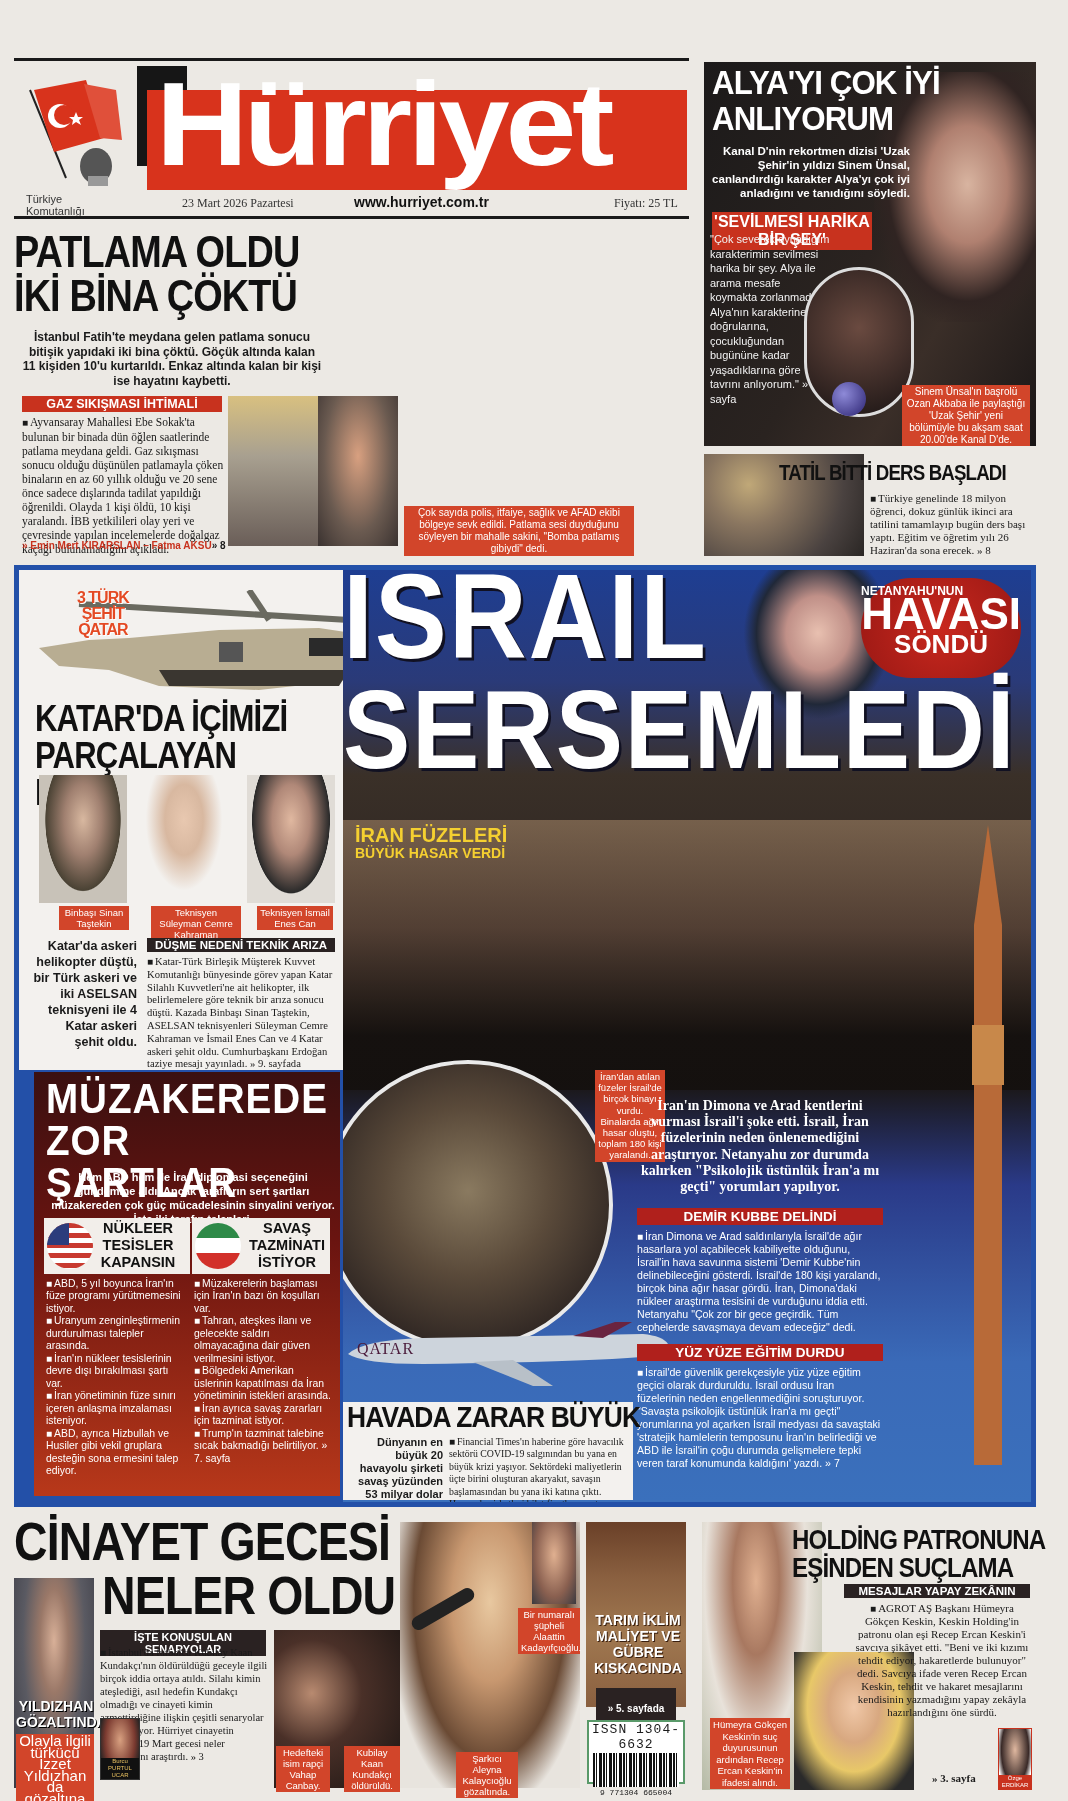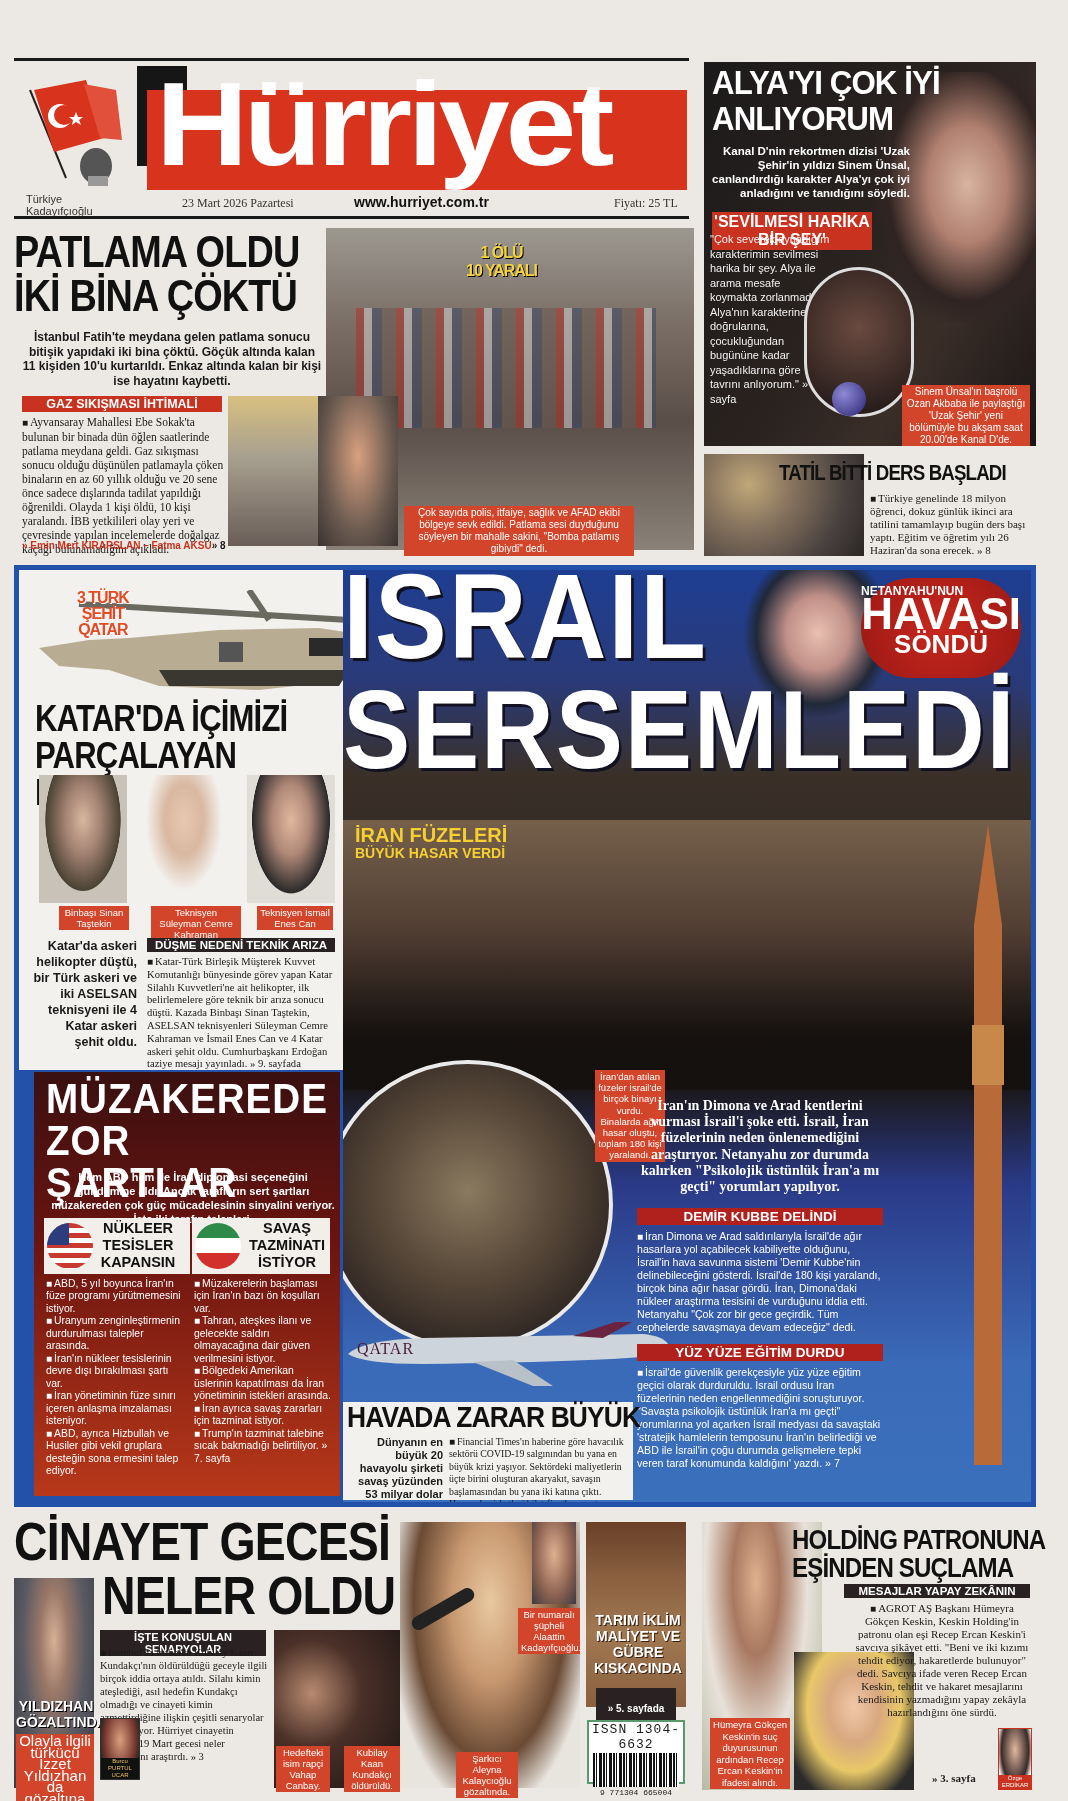--- a/index.html
+++ b/index.html
@@ -28,21 +28,21 @@
       <path d="M58 6 L90 12 L96 62 L74 60 Z" fill="#e0503a"></path>
       <circle cx="34" cy="38" r="12" fill="#fff"></circle>
       <circle cx="38" cy="37" r="10" fill="#d8331c"></circle>
       <polygon points="50,34 52,39 57,39 53,42 55,47 50,44 46,47 47,42 43,39 48,39" fill="#fff"></polygon>
       <ellipse cx="70" cy="88" rx="16" ry="18" fill="#555"></ellipse>
       <rect x="62" y="98" width="20" height="10" fill="#999"></rect>
     </svg>
   </div>
   <div class="abs sans" style="left:12px;top:135px;font-size:11px;line-height:12px;color:#333">
     <div>Türkiye</div>
-    <div>Kadayıfçıoğlu</div>
+    <div>Komutanlığı</div>
   </div>
 
   <div class="abs" style="left:123px;top:8px;width:50px;height:100px;background:#161616"></div>
   <div class="abs" style="left:133px;top:32px;width:540px;height:100px;background:#d8331c"></div>
   <div class="abs" style="left:142px;top:-4px;font-family:'Liberation Sans',sans-serif;font-weight:bold;font-size:118px;color:#fff;letter-spacing:-4px;line-height:140px;-webkit-text-stroke:0;text-shadow:none;transform:scaleX(1.08);transform-origin:left">Hürriyet</div>
   <div class="abs serif" style="left:168px;top:138px;font-size:12px;color:#333">23 Mart 2026 Pazartesi</div>
   <div class="abs sans" style="left:340px;top:136px;font-size:14px;font-weight:bold;color:#111">www.hurriyet.com.tr</div>
   <div class="abs serif" style="left:600px;top:138px;font-size:12px;color:#333">Fiyatı: 25 TL</div>
   <div class="abs" style="left:0;top:158px;width:675px;height:3px;background:#1a1a1a"></div>
 </div>
@@ -55,27 +55,20 @@
   </div>
   <p class="abs sans" style="left:6px;top:82px;width:200px;color:#fff;font-size:11.5px;font-weight:bold;text-align:right;line-height:14px">Kanal D'nin rekortmen dizisi 'Uzak Şehir'in yıldızı Sinem Ünsal, canlandırdığı karakter Alya'yı çok iyi anladığını ve tanıdığını söyledi.</p>
   <div class="abs redbar" style="left:8px;top:150px;width:160px;font-size:16px;padding:1px 0">'SEVİLMESİ HARİKA BİR ŞEY'</div>
   <p class="abs sans" style="left:6px;top:170px;width:120px;color:#f2f2f2;font-size:11px;line-height:14.5px">"Çok severek oynadığım karakterimin sevilmesi harika bir şey. Alya ile arama mesafe koymakta zorlanmadım. Alya'nın karakterine, doğrularına, çocukluğundan bugününe kadar yaşadıklarına göre tavrını anlıyorum." » 2. sayfa</p>
   <div class="abs" style="left:100px;top:205px;width:110px;height:150px;border-radius:55px;border:3px solid #ddd;background:radial-gradient(circle at 50% 40%,#6a4a40,#1a1414)"></div>
   <div class="abs" style="left:128px;top:320px;width:34px;height:34px;border-radius:50%;background:radial-gradient(circle at 35% 35%,#8e8ad8,#2a2270)"></div>
   <div class="abs cap" style="left:198px;top:323px;width:128px;font-size:10px;line-height:12px">Sinem Ünsal'ın başrolü Ozan Akbaba ile paylaştığı 'Uzak Şehir' yeni bölümüyle bu akşam saat 20.00'de Kanal D'de.</div>
 </div>
 
 <div class="abs" style="left:14px;top:228px;width:680px;height:322px;">
-  <div class="abs photo" style="left:312px;top:0;width:368px;height:322px;background:linear-gradient(180deg,#9c9890 0%,#7a6e66 30%,#5a4e48 60%,#8a8278 100%)">
-    <div class="abs" style="left:30px;top:80px;width:300px;height:120px;background:repeating-linear-gradient(90deg,#b0302a 0 8px,#d0d0d0 8px 16px,#3a4660 16px 26px,#6a5a50 26px 40px);opacity:0.55"></div>
-    <div class="abs cond" style="left:140px;top:16px;color:#f7d43a;font-size:16px;line-height:18px;text-align:center;text-shadow:1px 1px 0 #000">
-      <div>1 ÖLÜ</div>
-      <div>10 YARALI</div>
-    </div>
-  </div>
   <div class="abs cond" style="left:0;top:2px;font-size:44px;line-height:44px;color:#111;transform:scaleX(0.86)">
     <div>PATLAMA OLDU</div>
     <div>İKİ BİNA ÇÖKTÜ</div>
   </div>
   <p class="abs sans" style="left:8px;top:102px;width:300px;font-size:12px;font-weight:bold;line-height:14.5px;text-align:center">İstanbul Fatih'te meydana gelen patlama sonucu bitişik yapıdaki iki bina çöktü. Göçük altında kalan 11 kişiden 10'u kurtarıldı. Enkaz altında kalan bir kişi ise hayatını kaybetti.</p>
   <div class="abs redbar" style="left:8px;top:168px;width:200px;font-size:12.5px;padding:1px 16px">GAZ SIKIŞMASI İHTİMALİ</div>
   <p class="abs serif bullet" style="left:8px;top:187px;width:210px;font-size:11.5px;line-height:14px">Ayvansaray Mahallesi Ebe Sokak'ta bulunan bir binada dün öğlen saatlerinde patlama meydana geldi. Gaz sıkışması sonucu olduğu düşünülen patlamayla çöken binaların en az 60 yıllık olduğu ve 20 sene önce sadece dışlarında tadilat yapıldığı öğrenildi. Olayda 1 kişi öldü, 10 kişi yaralandı. İBB yetkilileri olay yeri ve çevresinde yapılan incelemelerde doğalgaz kaçağı bulunamadığını açıkladı.</p>
   <div class="abs sans" style="left:8px;top:312px;font-size:10px;font-weight:bold">
     <span style="color:#c8321e">» </span><span style="color:#c8321e">Emin Mert KIRARSLAN – Fatma AKSU</span><span>» 8</span>
   </div>

